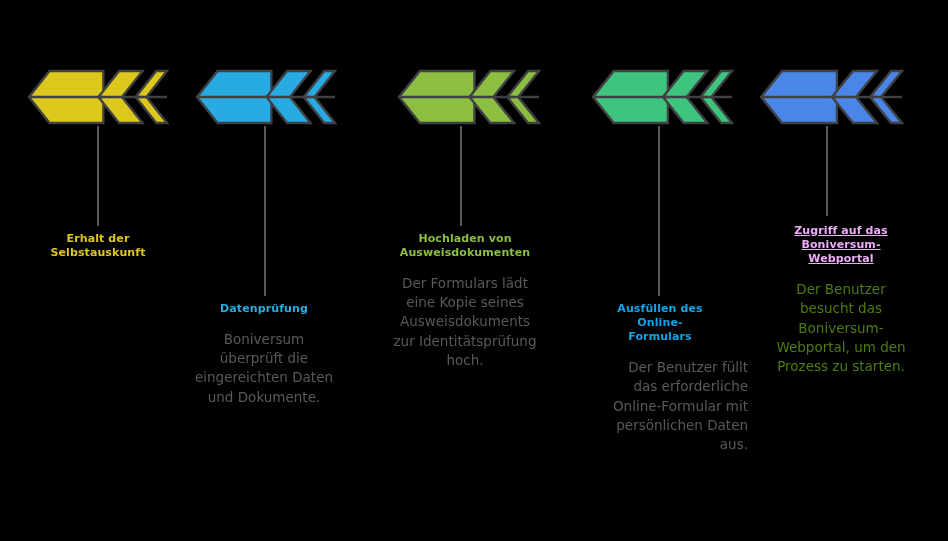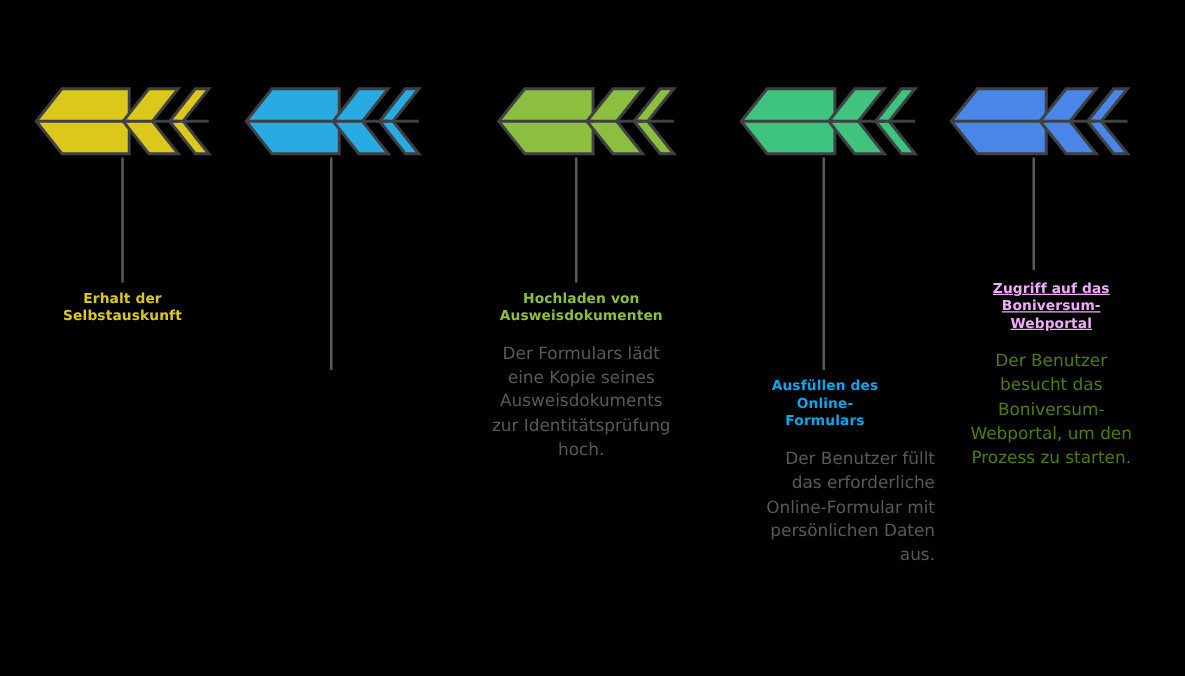--- a/index.html
+++ b/index.html
@@ -85,20 +85,27 @@
       <svg class="chev-svg" width="140" height="54" viewBox="0 0 143 54" preserveAspectRatio="none">
         <polygon points="22,1 77,1 77,53 22,53 1,27" fill="#28abe2" stroke="#3f4043" stroke-width="2.4" stroke-linejoin="miter"></polygon>
         <polygon points="93,1 117,1 96,27 117,53 93,53 72,27" fill="#28abe2" stroke="#3f4043" stroke-width="2.4" stroke-linejoin="miter"></polygon>
         <polygon points="131,1 142,1 121,27 142,53 131,53 110,27" fill="#28abe2" stroke="#3f4043" stroke-width="2.4" stroke-linejoin="miter"></polygon>
         <line x1="1" y1="27" x2="77" y2="27" stroke="#3f4043" stroke-width="2.4"></line>
         <line x1="72" y1="27" x2="117" y2="27" stroke="#3f4043" stroke-width="2.4"></line>
         <line x1="110" y1="27" x2="142" y2="27" stroke="#3f4043" stroke-width="2.4"></line>
       </svg>
     </div>
     <div class="connector" style="left: 264px; top: 126px; height: 170px; background: rgb(88, 89, 91);"></div>
+    <div class="col" style="left: 176px; top: 302px; width: 176px;">
+      <div class="col-title" style="color: rgb(40, 171, 226);">Datenprüfung</div>
+      <div class="col-body" style="color: rgb(88, 89, 91);">Boniversum
+überprüft die
+eingereichten Daten
+und Dokumente.</div>
+    </div>
     <div class="chev-group" style="left: 398px; width: 142px;">
       <svg class="chev-svg" width="142" height="54" viewBox="0 0 143 54" preserveAspectRatio="none">
         <polygon points="22,1 77,1 77,53 22,53 1,27" fill="#8cbe3f" stroke="#3f4043" stroke-width="2.4" stroke-linejoin="miter"></polygon>
         <polygon points="93,1 117,1 96,27 117,53 93,53 72,27" fill="#8cbe3f" stroke="#3f4043" stroke-width="2.4" stroke-linejoin="miter"></polygon>
         <polygon points="131,1 142,1 121,27 142,53 131,53 110,27" fill="#8cbe3f" stroke="#3f4043" stroke-width="2.4" stroke-linejoin="miter"></polygon>
         <line x1="1" y1="27" x2="77" y2="27" stroke="#3f4043" stroke-width="2.4"></line>
         <line x1="72" y1="27" x2="117" y2="27" stroke="#3f4043" stroke-width="2.4"></line>
         <line x1="110" y1="27" x2="142" y2="27" stroke="#3f4043" stroke-width="2.4"></line>
       </svg>
     </div>

